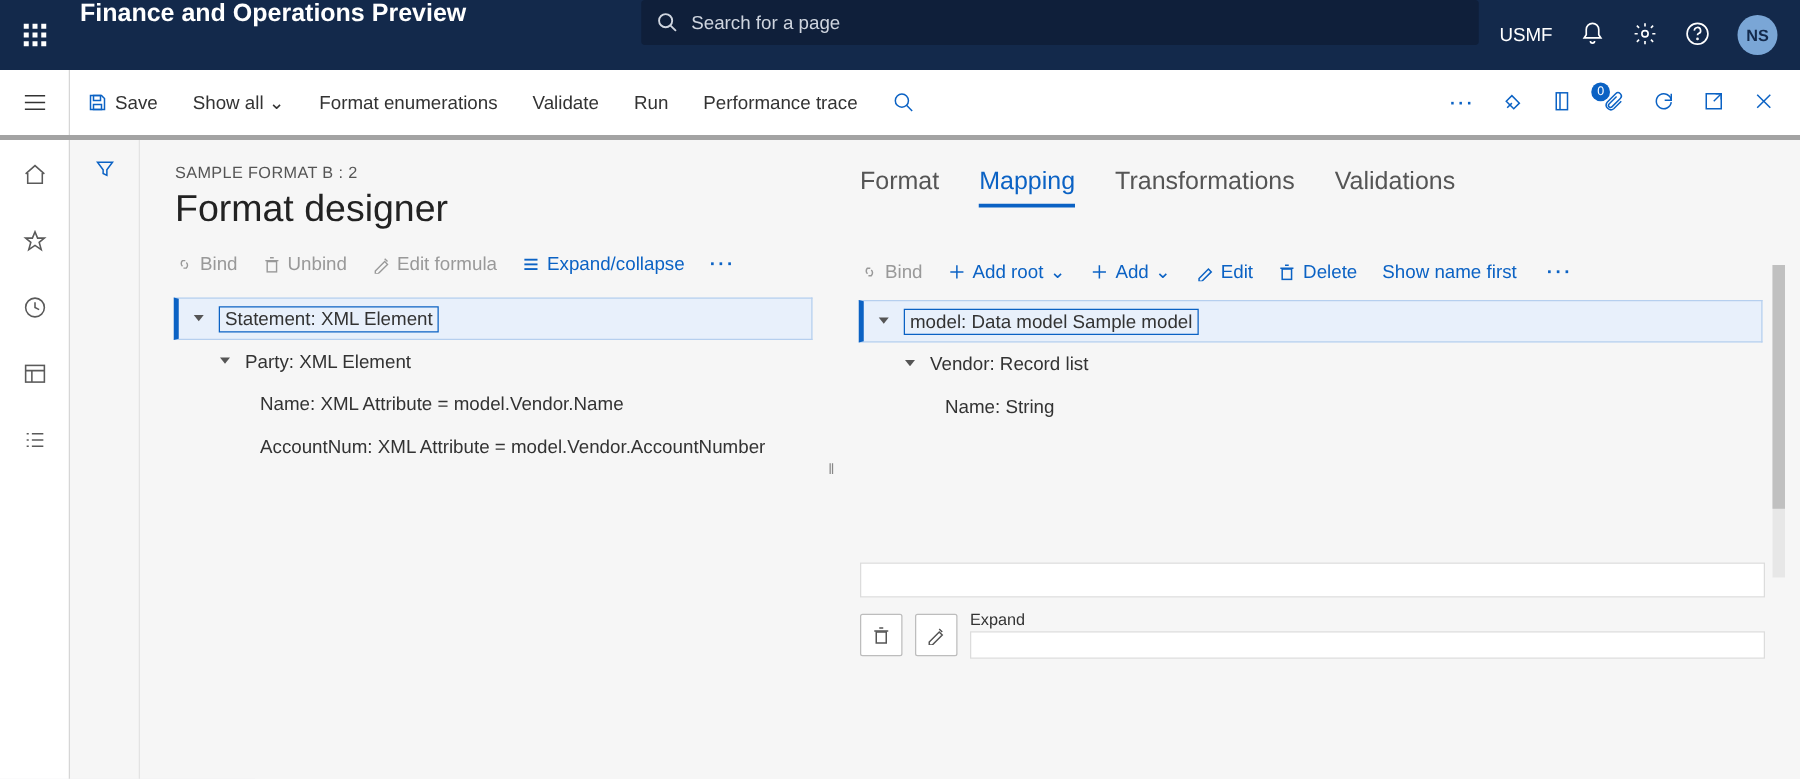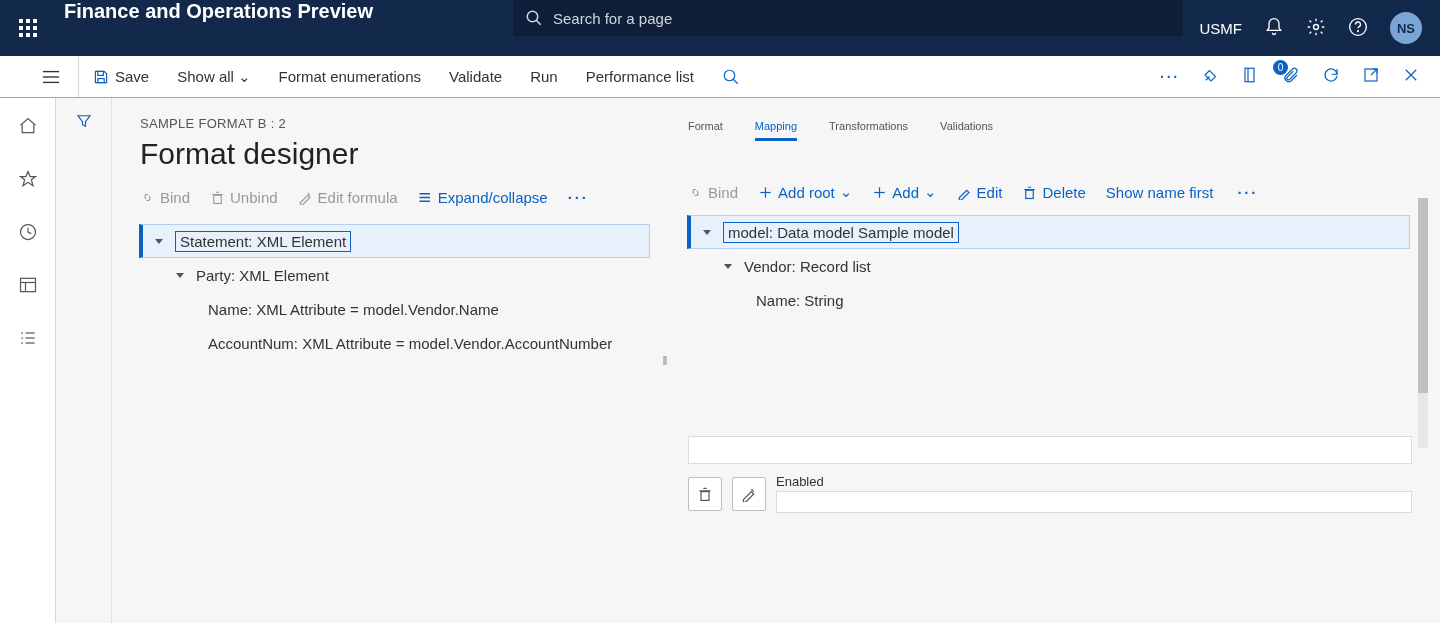--- a/index.html
+++ b/index.html
@@ -12,21 +12,21 @@
 
   .searchbox { margin-left: 140px; width: 670px; height: 36px; background:#0f1f3a; border-radius:3px; display:flex; align-items:center; padding:12px 12px; color:#cfd5df; }
   .searchbox svg { width:18px; height:18px; fill:none; stroke:#cfd5df; stroke-width:2; margin-right:10px; }
   .search-text { color:#cfd5df; font-size:15px; }
 
   .topbar-right { margin-left:auto; display:flex; align-items:center; gap:22px; padding-right:18px; }
   .topbar-right .env { font-size:15px; }
   .top-icon svg { width:20px; height:20px; stroke:#fff; fill:none; stroke-width:1.6; }
   .avatar { width:32px; height:32px; background:#7aa6d6; border-radius:50%; display:flex; align-items:center; justify-content:center; font-size:13px; color:#13294b; font-weight:600; }
 
-  .cmdbar { background:#fff; height:42px; border-bottom:1px solid #a3a3a3; display:flex; align-items:stretch;padding-left:23px; }
+  .cmdbar { background:#fff; height:56px; border-bottom:4px solid #a3a3a3; display:flex; align-items:stretch; }
   .left-rail { width:56px; border-right:1px solid #d6d6d6; display:flex; align-items:center; justify-content:center; }
   .left-rail svg { width:18px; height:14px; stroke:#333; stroke-width:1.5; }
 
   .cmd-item { display:flex; align-items:center; padding:0 14px; color:#333; font-size:15px; cursor:pointer; }
   .cmd-item.save svg { width:16px; height:16px; margin-right:6px; stroke:#0b62c4; fill:none; stroke-width:1.5; }
   .cmd-item.active { background:#0b62c4; color:#fff; }
   .cmd-chevron { margin-left:4px; }
   .cmd-spacer { flex:1; }
   .cmd-right { display:flex; align-items:center; gap:22px; padding-right:20px; }
   .cmd-right svg { width:18px; height:18px; stroke:#0b62c4; fill:none; stroke-width:1.6; }
@@ -57,21 +57,21 @@
 
   .tree { margin-top:18px; font-size:15px; }
   .tree-row { display:flex; align-items:center; height:34px; padding-left:10px; }
   .tree-row.selected { background:#e8f0fb; border:1px solid #b6cfee; border-left:4px solid #0b62c4; margin-left:-1px; }
   .tree-row.selected .label { border:1px solid #0b62c4; padding:1px 4px; }
   .tog { width:14px; height:14px; margin-right:8px; }
   .tog svg { width:12px; height:12px; fill:#555; }
   .indent1 { padding-left:34px; }
   .indent2 { padding-left:68px; }
 
-  .tabs { display:flex; gap:32px; font-size:11px; color:#555; margin-top:4px; }
+  .tabs { display:flex; gap:32px; font-size:20px; color:#555; margin-top:4px; }
   .tab { padding-bottom:6px; cursor:pointer; }
   .tab.active { color:#0b62c4; border-bottom:3px solid #0b62c4; }
 
   .right-secondary { margin-top:42px; display:flex; align-items:center; gap:20px; font-size:15px; }
   .right-secondary .ritem { display:flex; align-items:center; gap:5px; color:#0b62c4; }
   .right-secondary .ritem.disabled { color:#999; }
   .right-secondary .ritem svg { width:15px; height:15px; stroke:currentColor; fill:none; stroke-width:1.6; }
   .right-secondary .ellip { color:#0b62c4; font-weight:bold; letter-spacing:2px; margin-left:4px; }
 
   .rtree { margin-top:14px; font-size:15px; }
@@ -158,21 +158,21 @@
   <div class="cmd-item">
       <span>Format enumerations</span>
     </div>
   <div class="cmd-item">
       <span>Validate</span>
     </div>
   <div class="cmd-item">
       <span>Run</span>
     </div>
   <div class="cmd-item">
-      <span>Performance list</span>
+      <span>Performance trace</span>
     </div>
   <div class="cmd-item">
       <svg viewBox="0 0 24 24" style="stroke:#0b62c4;fill:none;stroke-width:1.6;width:18px;height:18px;">
         <circle cx="10" cy="10" r="7"></circle>
         <line x1="15" y1="15" x2="21" y2="21"></line>
       </svg>
     </div>
   <div class="cmd-spacer"></div>
   <div class="cmd-right">
     <span class="ellipsis">···</span>
@@ -377,21 +377,21 @@
               <path d="M3 6h14M8 3h4"></path>
             </svg>
           </div>
         <div class="sqbtn">
             <svg viewBox="0 0 20 20">
               <path d="M3 17l10-10 3 3L6 20H3z"></path>
               <path d="M13 4l3 3"></path>
             </svg>
           </div>
         <div class="enabled-block">
-          <div class="enabled-label">Enabled</div>
+          <div class="enabled-label">Expand</div>
           <div class="enabled-field"></div>
         </div>
       </div>
 
       <div class="vscroll">
           <div class="vthumb"></div>
         </div>
     </div>
   </div>
 </div>

